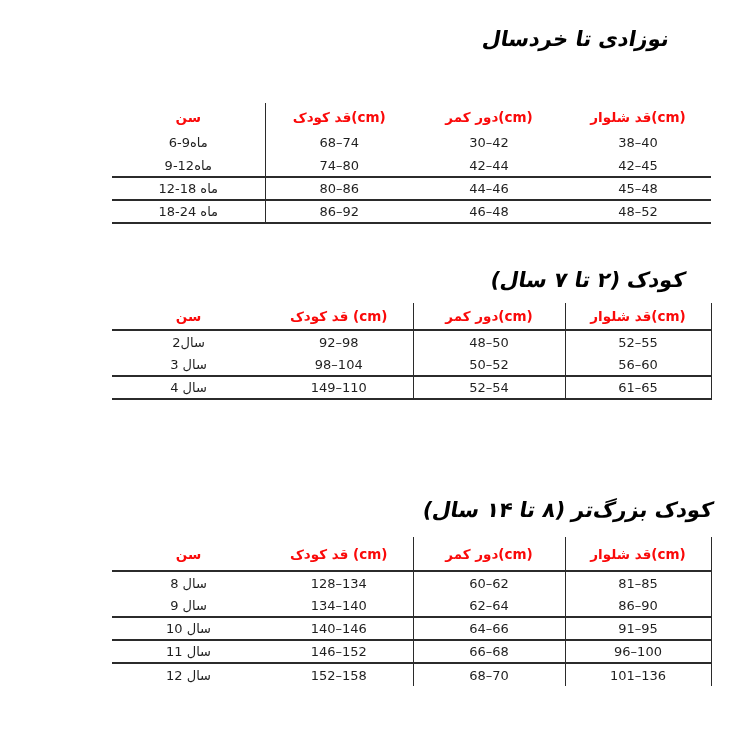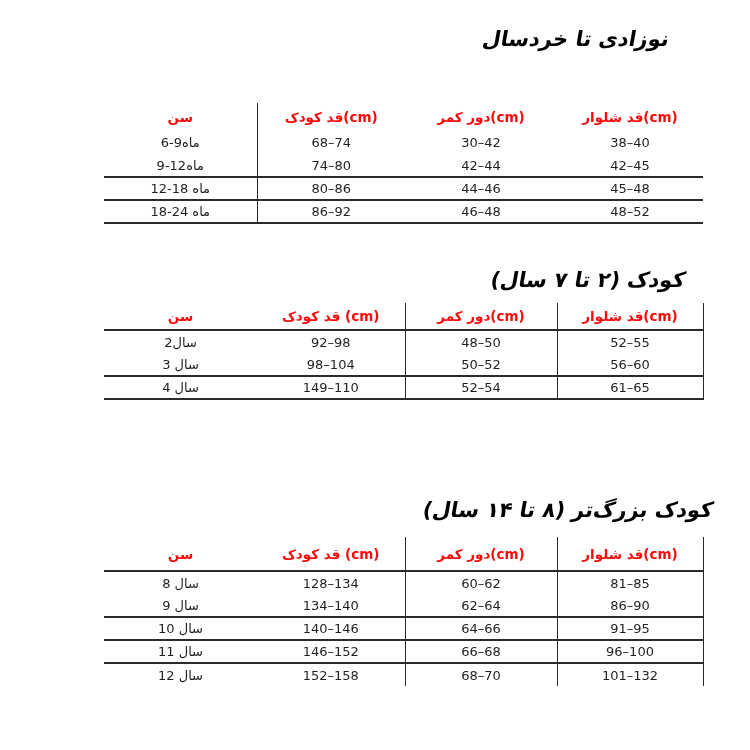--- a/index.html
+++ b/index.html
@@ -31,21 +31,21 @@
     letter-spacing: 0.5px;
     transform: translateX(-50%) skewX(-10deg);
     font-family: "DejaVu Sans", sans-serif;
   }
   #title1 { left: 576px; top: 27px; }
   #title2 { left: 588px; top: 268px; }
   #title3 { left: 568px; top: 498px; }
 
   table.size-table {
     position: absolute;
-    left: 104px;
+    left: 112px;
     width: 599px;
     border-collapse: collapse;
     table-layout: fixed;
   }
   #table1 { top: 103px; }
   #table2 { top: 303px; }
   #table3 { top: 537px; }
 
   .size-table td {
     padding: 0 2px;
@@ -216,18 +216,18 @@
         <tr>
           <td class="c-age">11 سال</td>
           <td class="c-height">146–152</td>
           <td class="c-waist">66–68</td>
           <td class="c-pants">96–100</td>
         </tr>
         <tr>
           <td class="c-age">12 سال</td>
           <td class="c-height">152–158</td>
           <td class="c-waist">68–70</td>
-          <td class="c-pants">101–132</td>
+          <td class="c-pants">101–136</td>
         </tr>
       </tbody>
   </table>
 
 </main>
 
 </body></html>

